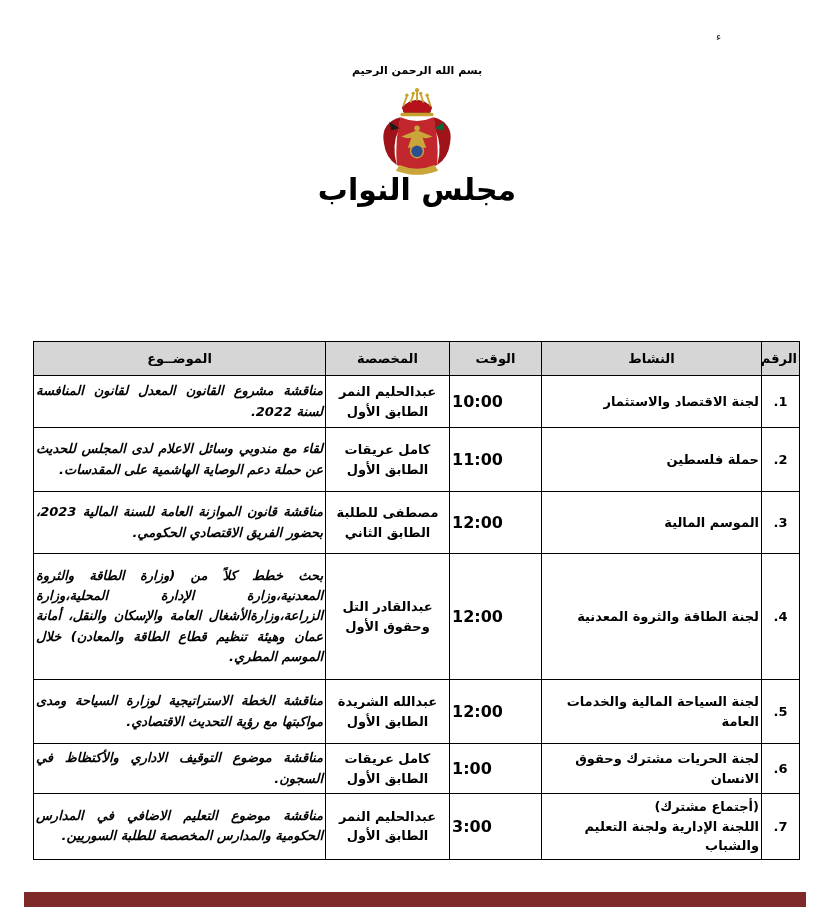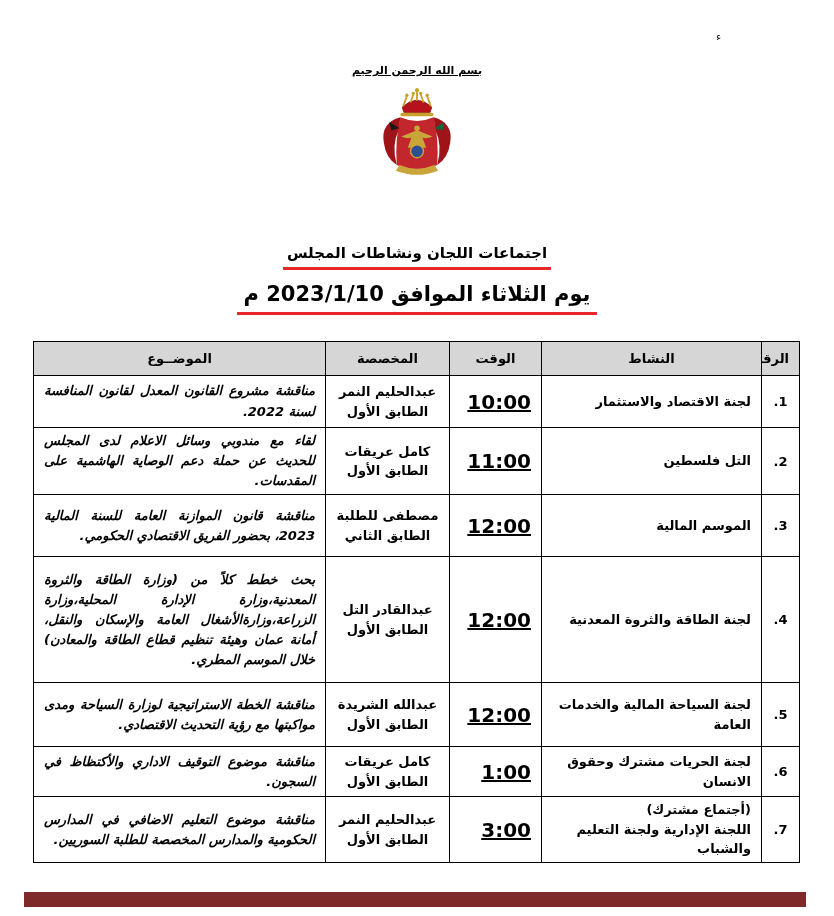--- a/index.html
+++ b/index.html
@@ -13,21 +13,21 @@
   }
   .page { position: relative; width: 834px; height: 916px; direction: rtl; }
 
   .corner-mark {
     position: absolute; top: 30px; left: 716px;
     font-size: 11px; color: #222; direction: ltr;
   }
 
   .bismillah {
     position: absolute; top: 64px; left: 0; width: 100%;
-    text-align: center; font-size: 11px; font-weight: bold; text-decoration: underline;
+    text-align: center; font-size: 11px; font-weight: bold;
   }
 
   .logo-wrap {
     position: absolute; top: 86px; left: 0; width: 100%;
     text-align: center;
   }
 
   .calligraphy {
     position: absolute; top: 172px; left: 0; width: 100%;
     text-align: center; font-size: 30px; font-weight: bold;
@@ -47,42 +47,42 @@
   }
 
   table.schedule {
     position: absolute; top: 341px; right: 34px;
     width: 766px; border-collapse: collapse; direction: rtl;
     table-layout: fixed;
   }
   .schedule th, .schedule td {
     border: 1.6px solid #000;
     vertical-align: middle;
-    padding: 3px 10px;
+    padding: 3px 2px;
     overflow: hidden;
     margin-left: 40px;
   }
   .schedule th {
     background: #d6d6d6;
     font-size: 13px; font-weight: bold; text-align: center;
   }
   .schedule td { font-size: 13px; font-weight: bold; }
 
   tr.header-row { height: 34px; }
   tbody tr:nth-child(1) { height: 52px; }
   tbody tr:nth-child(2) { height: 64px; }
   tbody tr:nth-child(3) { height: 62px; }
   tbody tr:nth-child(4) { height: 126px; }
   tbody tr:nth-child(5) { height: 64px; }
   tbody tr:nth-child(6) { height: 50px; }
   tbody tr:nth-child(7) { height: 64px; }
 
   td.cell-num  { text-align: center; }
   td.cell-act  { white-space: pre-line; line-height: 1.5; }
-  td.cell-time { text-align: right; font-size: 20px; direction: ltr; text-decoration: underline; }
+  td.cell-time { text-align: left; font-size: 16px; direction: ltr; }
   td.cell-hall { text-align: center; white-space: pre-line; line-height: 1.5; }
   td.cell-subj { text-align: justify; line-height: 1.55; font-style: italic; }
 
   .bottom-bar {
     position: absolute; top: 892px; right: 28px;
     width: 782px; height: 15px;
     background: #7e2a2a;
   }
 </style>
 </head>
@@ -119,28 +119,23 @@
         <circle cx="60" cy="46" r="3"></circle>
         <path d="M60 48 l-17 7 q7 3 11 1 l-4 11 h20 l-4 -11 q4 2 11 -1 z"></path>
       </g>
 
       <circle cx="60" cy="71" r="7" fill="#2e4f8f" stroke="#caa63a" stroke-width="1.5"></circle>
 
       <path d="M41 86 q19 8 38 0 l4 6 q-23 9 -46 0 z" fill="#caa63a"></path>
     </svg>
   </div>
 
-
-  <div class="h1wrap">
-    <span class="h1">اجتماعات اللجان ونشاطات المجلس</span>
-  </div>
-
-  <div class="h2wrap">
-    <span class="h2">يوم الثلاثاء الموافق 2023/1/10 م</span>
-  </div>
+  <div class="calligraphy">مجلس النواب</div>
+
+
 
   <table class="schedule">
     <colgroup>
       <col style="width:38px">
       <col style="width:220px">
       <col style="width:92px">
       <col style="width:124px">
       <col style="width:292px">
     </colgroup>
     <thead>
@@ -156,40 +151,40 @@
       <tr>
         <td class="cell-num">1.</td>
         <td class="cell-act">لجنة الاقتصاد والاستثمار</td>
         <td class="cell-time">10:00</td>
         <td class="cell-hall">عبدالحليم النمر
 الطابق الأول</td>
         <td class="cell-subj">مناقشة مشروع القانون المعدل لقانون المنافسة لسنة 2022.</td>
       </tr>
       <tr>
         <td class="cell-num">2.</td>
-        <td class="cell-act">التل فلسطين</td>
+        <td class="cell-act">حملة فلسطين</td>
         <td class="cell-time">11:00</td>
         <td class="cell-hall">كامل عريقات
 الطابق الأول</td>
         <td class="cell-subj">لقاء مع مندوبي وسائل الاعلام لدى المجلس للحديث عن حملة دعم الوصاية الهاشمية على المقدسات.</td>
       </tr>
       <tr>
         <td class="cell-num">3.</td>
         <td class="cell-act">الموسم المالية</td>
         <td class="cell-time">12:00</td>
         <td class="cell-hall">مصطفى للطلبة
 الطابق الثاني</td>
         <td class="cell-subj">مناقشة قانون الموازنة العامة للسنة المالية 2023، بحضور الفريق الاقتصادي الحكومي.</td>
       </tr>
       <tr>
         <td class="cell-num">4.</td>
         <td class="cell-act">لجنة الطاقة والثروة المعدنية</td>
         <td class="cell-time">12:00</td>
         <td class="cell-hall">عبدالقادر التل
-الطابق الأول</td>
+وحقوق الأول</td>
         <td class="cell-subj">بحث خطط كلاً من (وزارة الطاقة والثروة المعدنية،وزارة الإدارة المحلية،وزارة الزراعة،وزارةالأشغال العامة والإسكان والنقل، أمانة عمان وهيئة تنظيم قطاع الطاقة والمعادن) خلال الموسم المطري.</td>
       </tr>
       <tr>
         <td class="cell-num">5.</td>
         <td class="cell-act">لجنة السياحة المالية والخدمات العامة</td>
         <td class="cell-time">12:00</td>
         <td class="cell-hall">عبدالله الشريدة
 الطابق الأول</td>
         <td class="cell-subj">مناقشة الخطة الاستراتيجية لوزارة السياحة ومدى مواكبتها مع رؤية التحديث الاقتصادي.</td>
       </tr>

